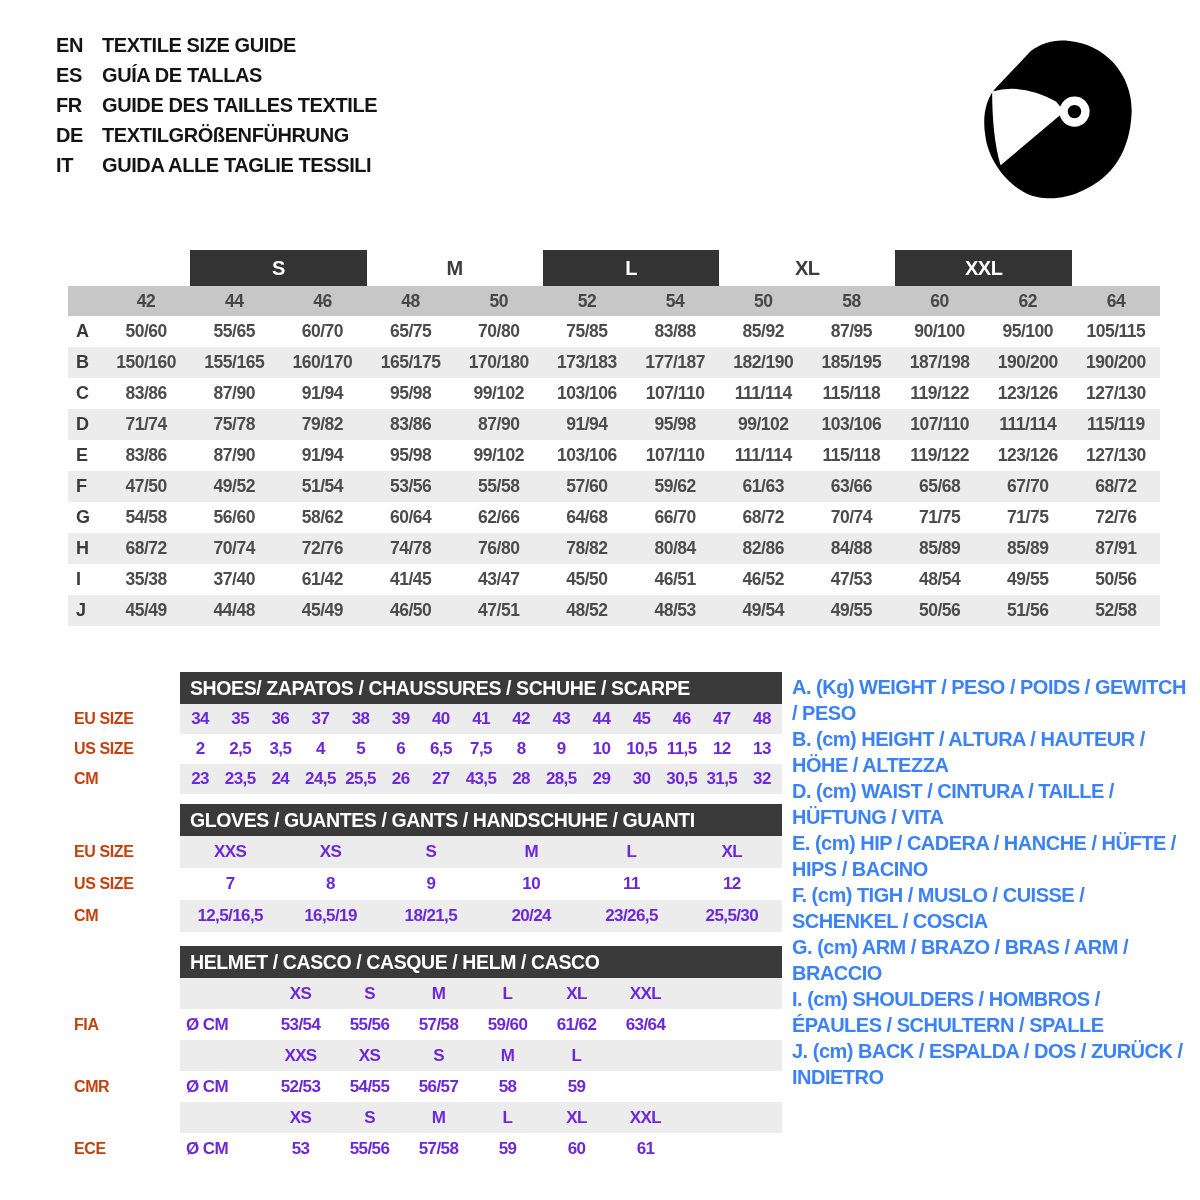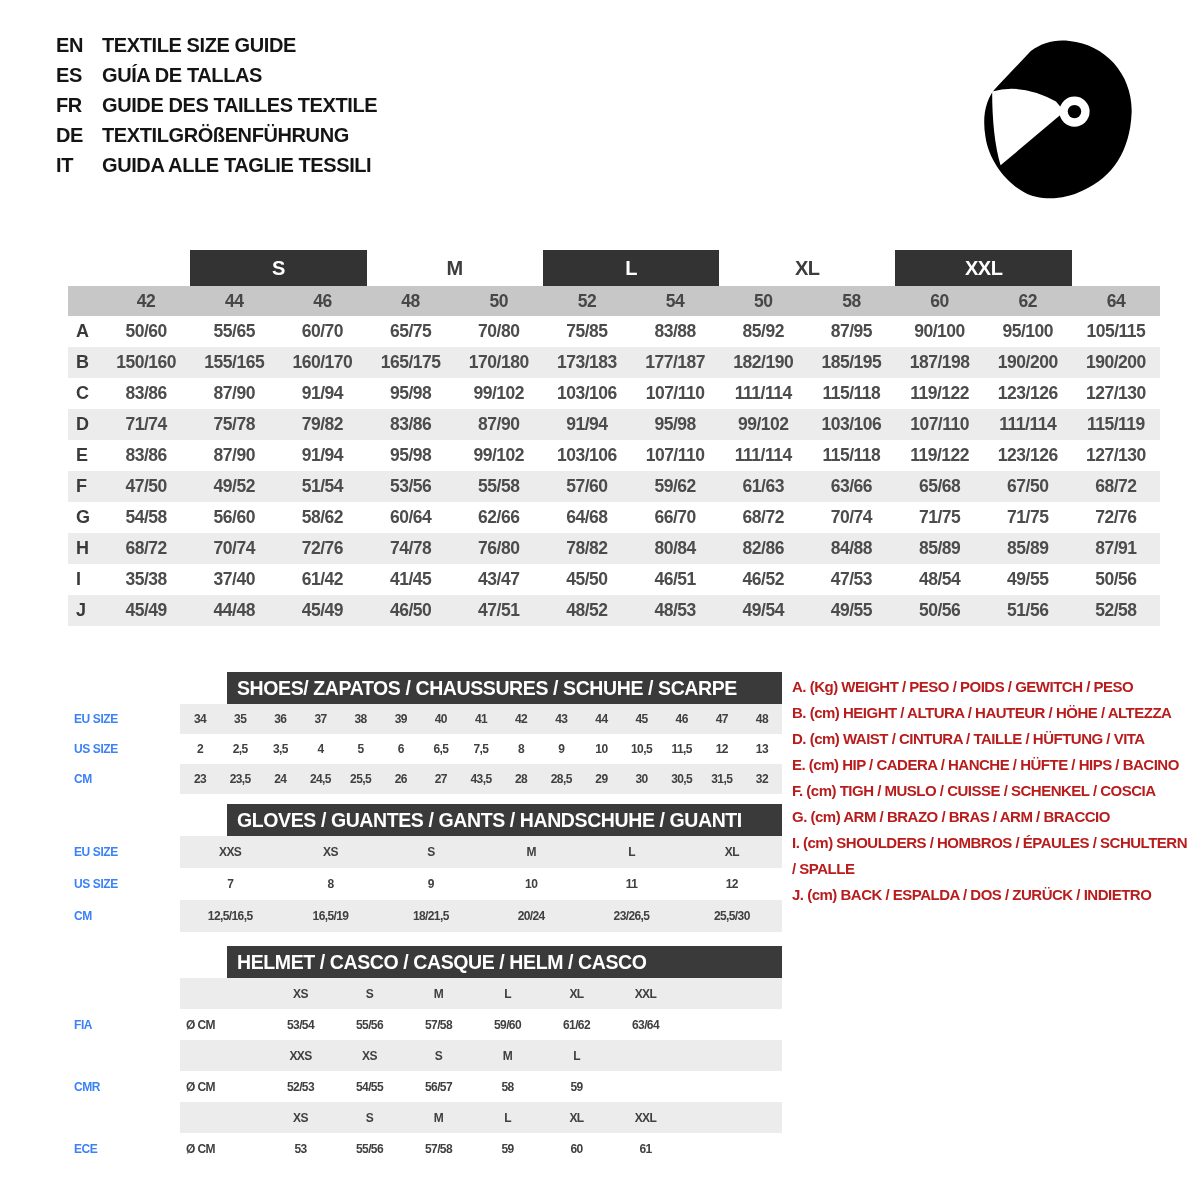--- a/index.html
+++ b/index.html
@@ -26,40 +26,40 @@
   .band-row .cell { display:flex; align-items:center; justify-content:center; color:#474747; }
   .trow { height:31px; }
   .trow.stripe { background:#ececec; }
   .rletter { display:flex; align-items:center; justify-content:flex-start;
     padding-left:8px; color:#3a3a3a; font-size:18px; }
   .vcell { display:flex; align-items:center; justify-content:center; white-space:nowrap; }
 
   
   .lower { position:absolute; left:60px; top:672px; width:722px; }
   .sec { display:flex; }
-  .sec-labels { width:120px; flex:none; display:grid; font-size:12px;
-    letter-spacing:-0.4px; color:#3b82f6; }
+  .sec-labels { width:120px; flex:none; display:grid; font-size:16px;
+    letter-spacing:-0.4px; color:#c2410c; }
   .sec-labels > div { display:flex; align-items:center; padding-left:14px; white-space:nowrap; }
   .sec-table { width:602px; flex:none; }
   .sec-head { height:32px; background:#3a3a3a; color:#fff; display:flex;
     align-items:center; padding-left:10px; font-size:19.5px; letter-spacing:-0.4px;
-    white-space:nowrap;margin-left:47px; }
-  .srow { display:grid; height:30px; font-size:12px; letter-spacing:-0.6px; color:#404040; }
+    white-space:nowrap; }
+  .srow { display:grid; height:30px; font-size:17px; letter-spacing:-0.6px; color:#6d28d9; }
   .srow.shade { background:#ececec; }
   .srow .cell { display:flex; align-items:center; justify-content:center; white-space:nowrap; }
   .cols15 { grid-template-columns:repeat(15, 1fr); }
   .cols6  { grid-template-columns:repeat(6, 1fr); }
   .helmet-row { grid-template-columns:86px repeat(6, 69px) 1fr; height:31px; }
   .helmet-row .unit { justify-content:flex-start; padding-left:6px; }
   .gap10 { margin-top:10px; }
   .gap14 { margin-top:14px; }
 
   
-  .legend { position:absolute; left:792px; top:674px; width:400px; font-size:15px;
-    line-height:26px; letter-spacing:-0.5px; color:#b91c1c; }
+  .legend { position:absolute; left:792px; top:674px; width:400px; font-size:20px;
+    line-height:26px; letter-spacing:-0.5px; color:#3b82f6; }
 </style>
 </head>
 <body>
 
 <div class="lang-block">
   <div class="lang-code">EN</div>
   <div class="lang-label">TEXTILE SIZE GUIDE</div>
   <div class="lang-code">ES</div>
   <div class="lang-label">GUÍA DE TALLAS</div>
   <div class="lang-code">FR</div>
@@ -184,21 +184,21 @@
         <div class="vcell">47/50</div>
         <div class="vcell">49/52</div>
         <div class="vcell">51/54</div>
         <div class="vcell">53/56</div>
         <div class="vcell">55/58</div>
         <div class="vcell">57/60</div>
         <div class="vcell">59/62</div>
         <div class="vcell">61/63</div>
         <div class="vcell">63/66</div>
         <div class="vcell">65/68</div>
-        <div class="vcell">67/50</div>
+        <div class="vcell">67/70</div>
         <div class="vcell">68/72</div>
       </div>
       <div class="grid13 trow">
         <div class="rletter">G</div>
         <div class="vcell">54/58</div>
         <div class="vcell">56/60</div>
         <div class="vcell">58/62</div>
         <div class="vcell">60/64</div>
         <div class="vcell">62/66</div>
         <div class="vcell">64/68</div>

